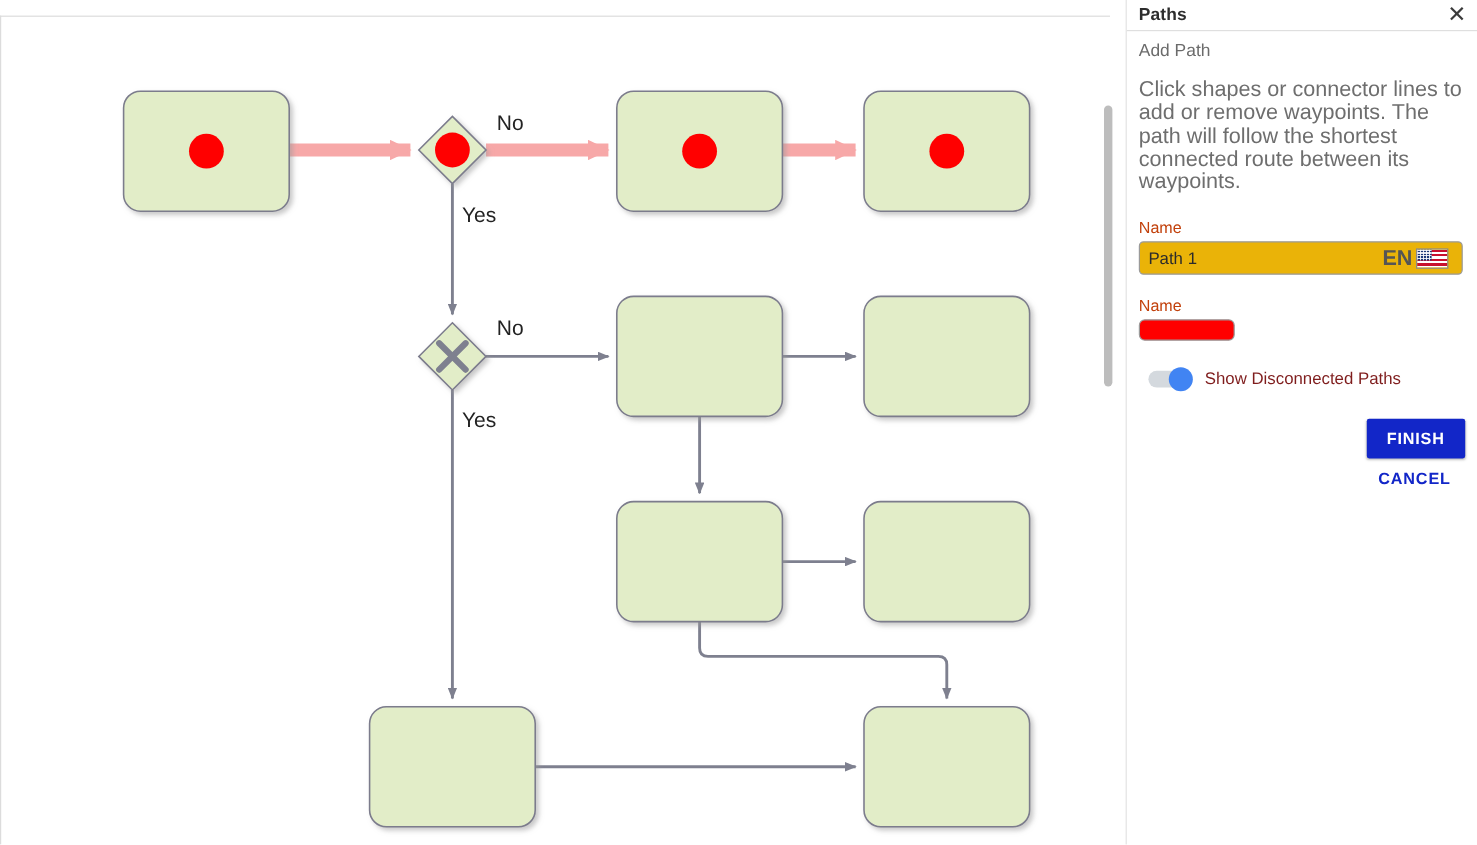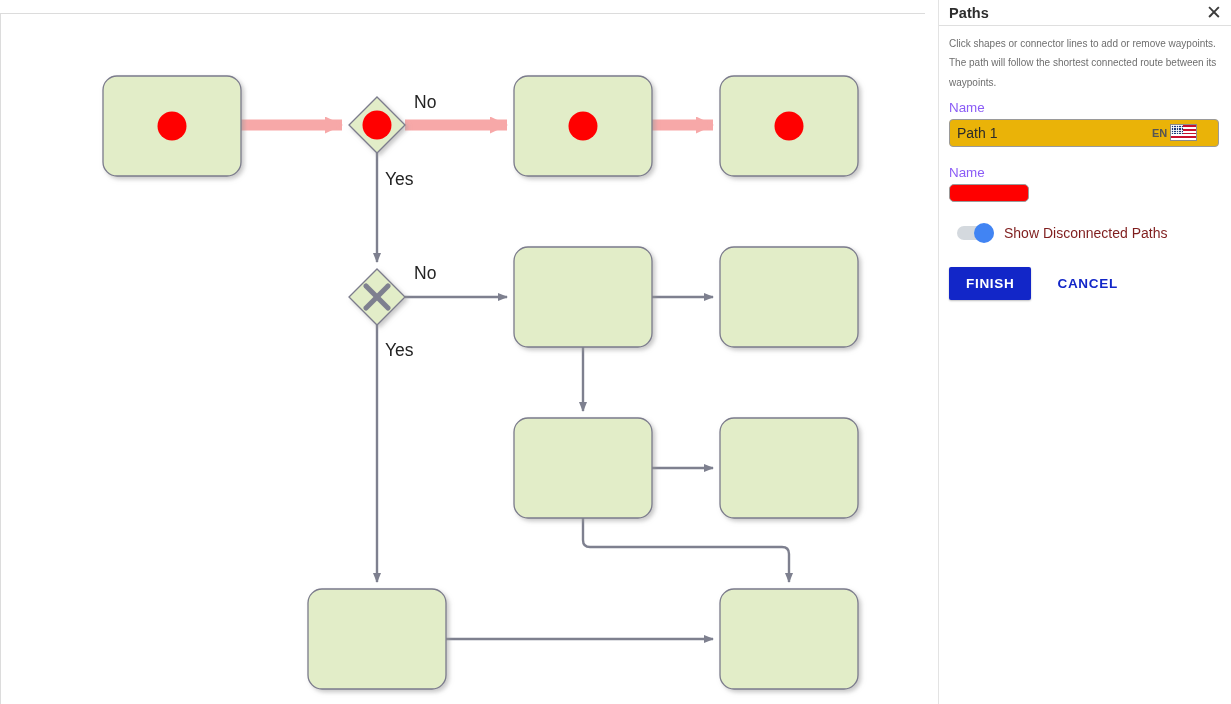--- a/index.html
+++ b/index.html
@@ -17,21 +17,20 @@
   }
 
   
   #canvas-area {
     position: absolute;
     left: 0; top: 0;
     width: 937px;
     height: 704px;
     background: #ffffff;
     overflow: hidden;
-    padding-left: 40px;
   }
   #canvas-border {
     position: absolute;
     left: 0; top: 13px;
     width: 925px;
     height: 691px;
     border-top: 1px solid #dcdcdc;
     border-left: 1px solid #dcdcdc;
     box-sizing: border-box;
     pointer-events: none;
@@ -97,29 +96,29 @@
   }
   #panel-body {
     padding: 8px 10px 0 10px;
   }
   #panel-subtitle {
     font-size: 14.5px;
     color: #6b6b6b;
     margin: 1px 0 14px 0;
   }
   #panel-description {
-    font-size: 10px;
+    font-size: 18px;
     line-height: 19.3px;
     color: #6e6e6e;
-    margin: 0 0 8px 0;
+    margin: 0 0 21px 0;
     max-width: 278px;
   }
   .field-label {
     font-size: 13.4px;
-    color: #8b5cf6;
+    color: #c2410c;
     margin-bottom: 4px;
   }
   #name-input-wrap {
     position: relative;
     width: 270px;
     height: 28px;
     border: 1px solid #9a9a9a;
     border-radius: 4px;
     box-sizing: border-box;
     display: flex;
@@ -132,21 +131,21 @@
     outline: none;
     font-size: 14px;
     color: #2b2b2b;
     padding: 0 0 0 7px;
     width: 195px;
     height: 24px;
     background: transparent;
     font-family: "Liberation Sans", sans-serif;
   }
   #lang-code {
-    font-size: 11px;
+    font-size: 18px;
     font-weight: bold;
     color: #555;
     margin-right: 3px;
     text-align: center;
   }
   #flag-icon {
     width: 27px;
     height: 17px;
     position: relative;
     margin-right: 5px;
@@ -208,20 +207,21 @@
     background: #4184f3;
   }
   #toggle-label {
     font-size: 14px;
     color: #7f1d1d;
   }
   #button-row {
     display: flex;
     align-items: flex-end;
     margin-left: 0px;
+    flex-direction: column;
   }
   #finish-button {
     background: #1226c8;
     color: #ffffff;
     font-size: 13.5px;
     font-weight: bold;
     letter-spacing: 0.7px;
     border: 0;
     border-radius: 2px;
     padding: 9px 17px;
@@ -349,20 +349,21 @@
 
   <div id="panel">
 
     <div id="panel-header">
       <span id="panel-title">Paths</span>
       <span id="panel-close">✕</span>
     </div>
 
     <div id="panel-body">
 
+      <div id="panel-subtitle">Add Path</div>
 
       <p id="panel-description">Click shapes or connector lines to add or remove waypoints. The path will follow the shortest connected route between its waypoints.</p>
 
       <div class="field-label">Name</div>
       <div id="name-input-wrap">
         <input id="name-input" type="text" value="Path 1" style="">
         <span id="lang-code">EN</span>
         <span id="flag-icon">
           <span class="flag-stripes"></span>
           <span class="flag-canton"></span>

